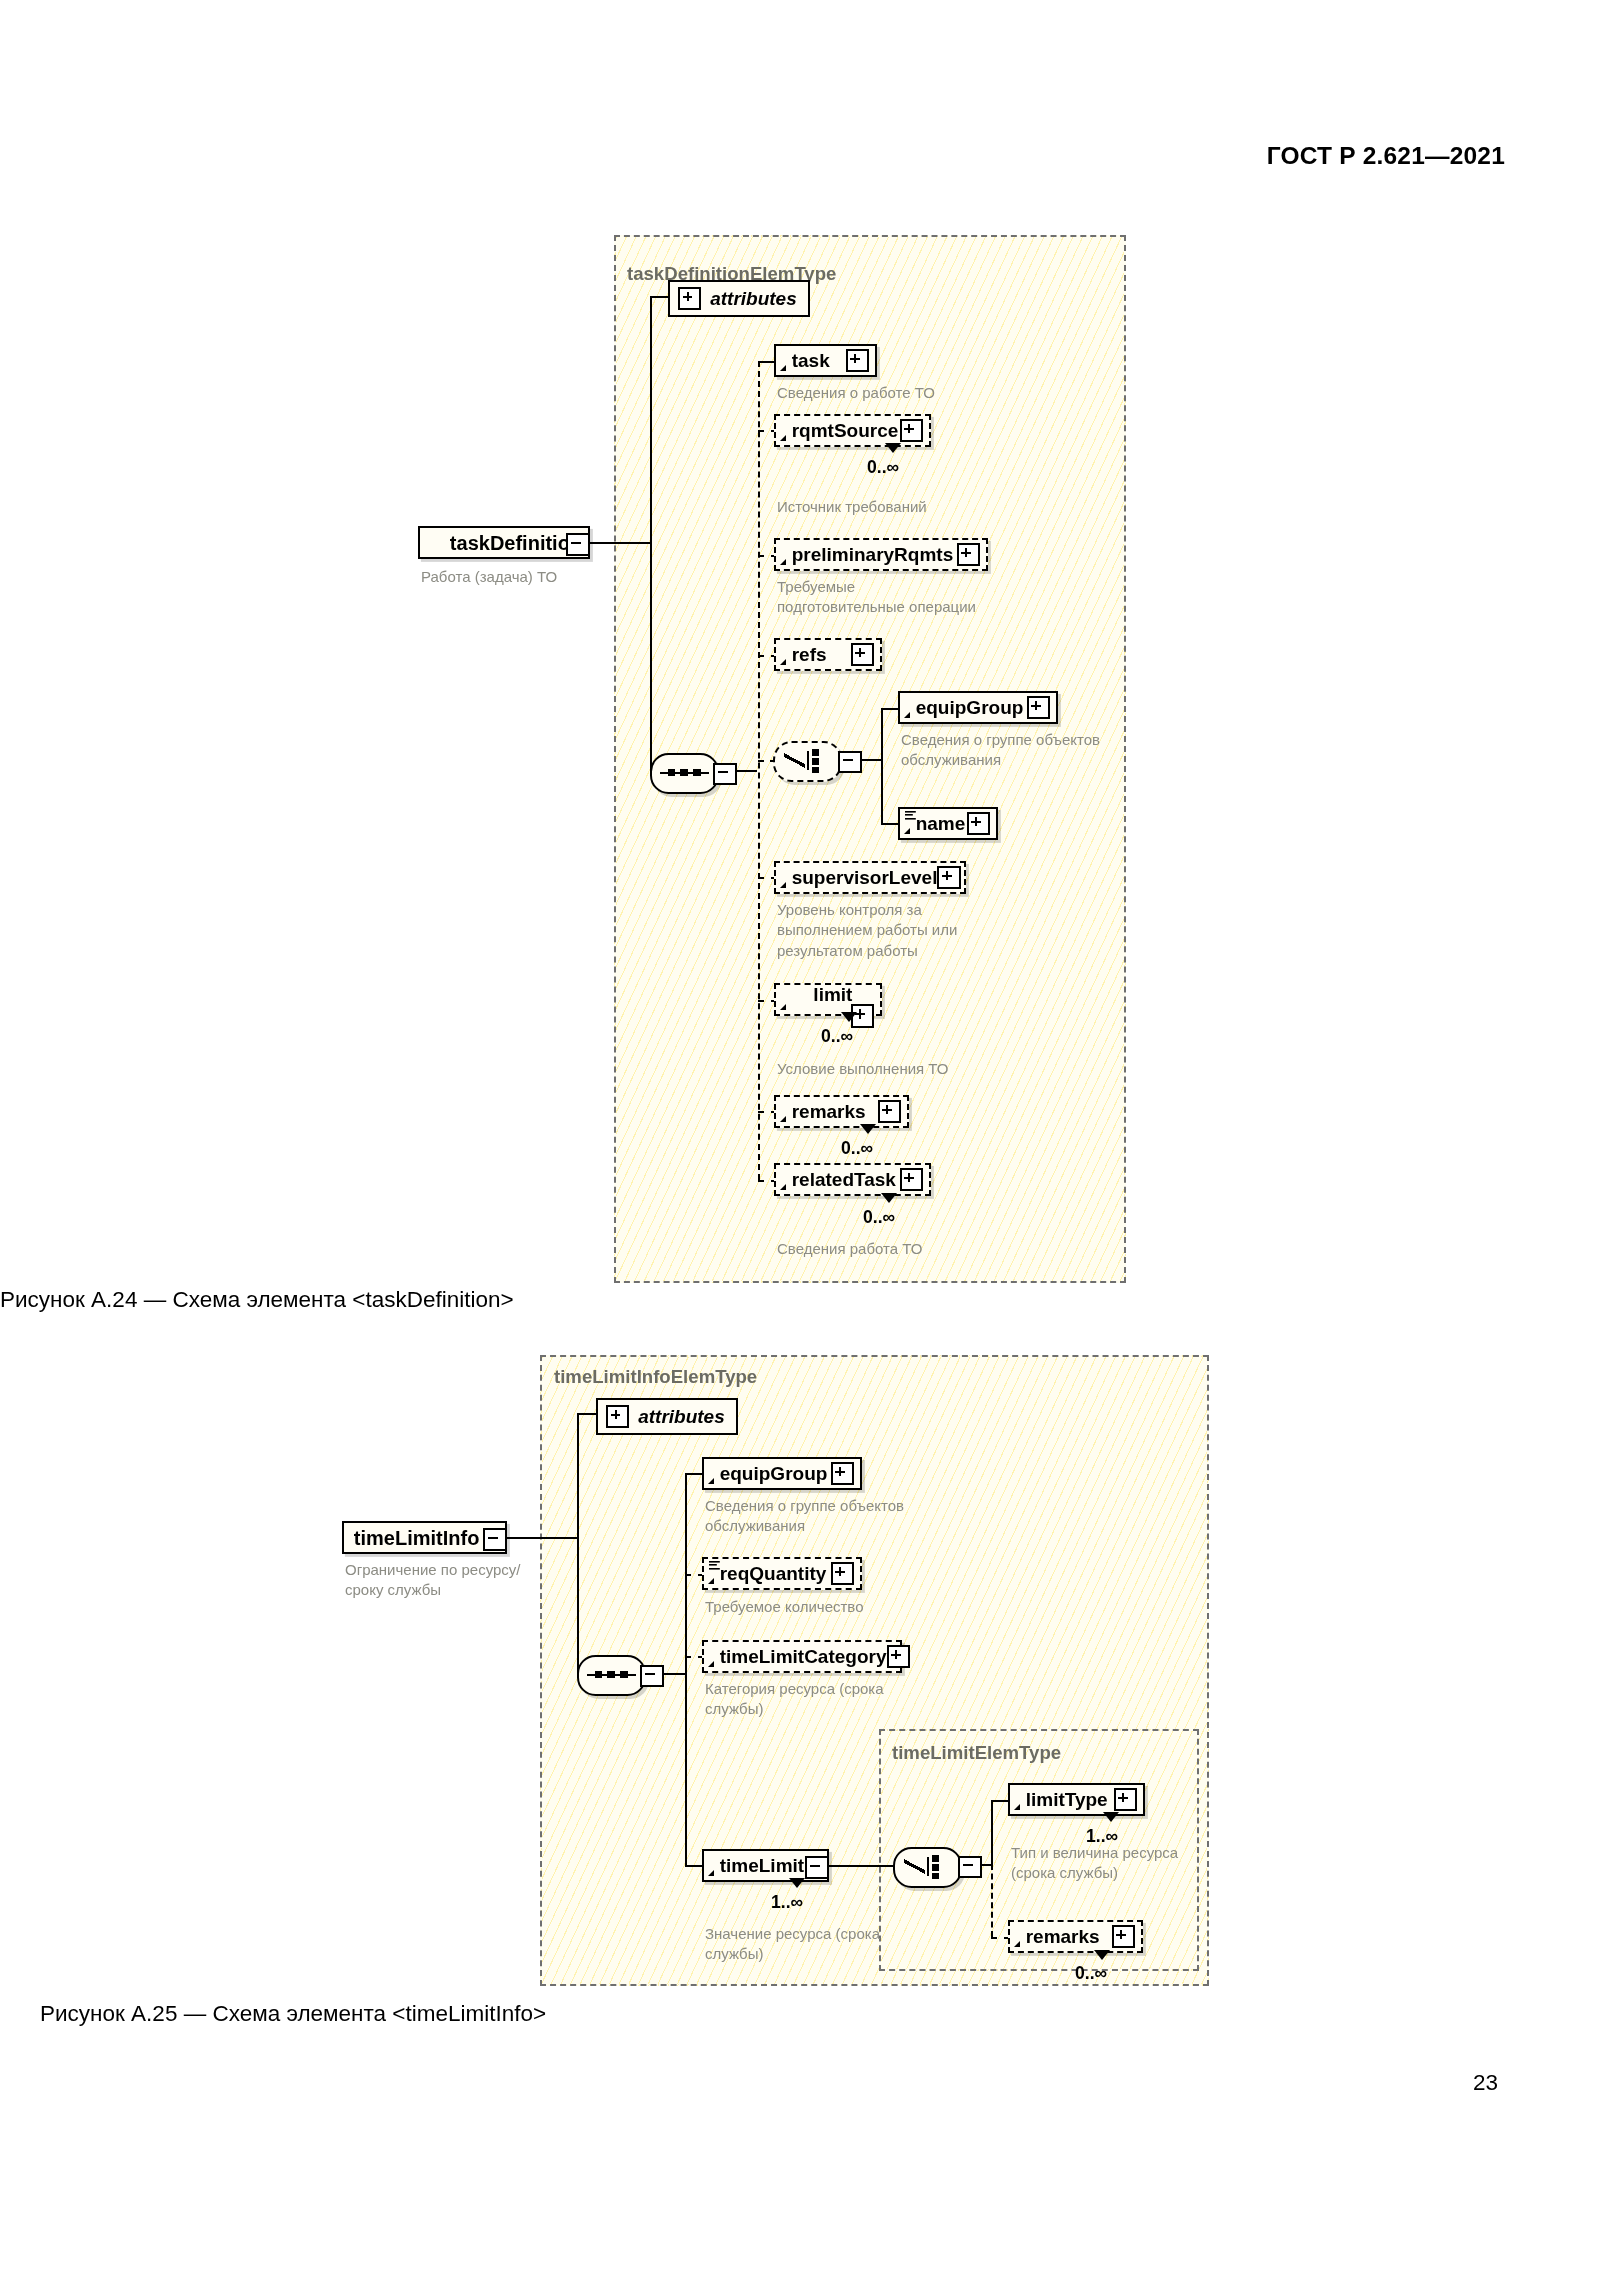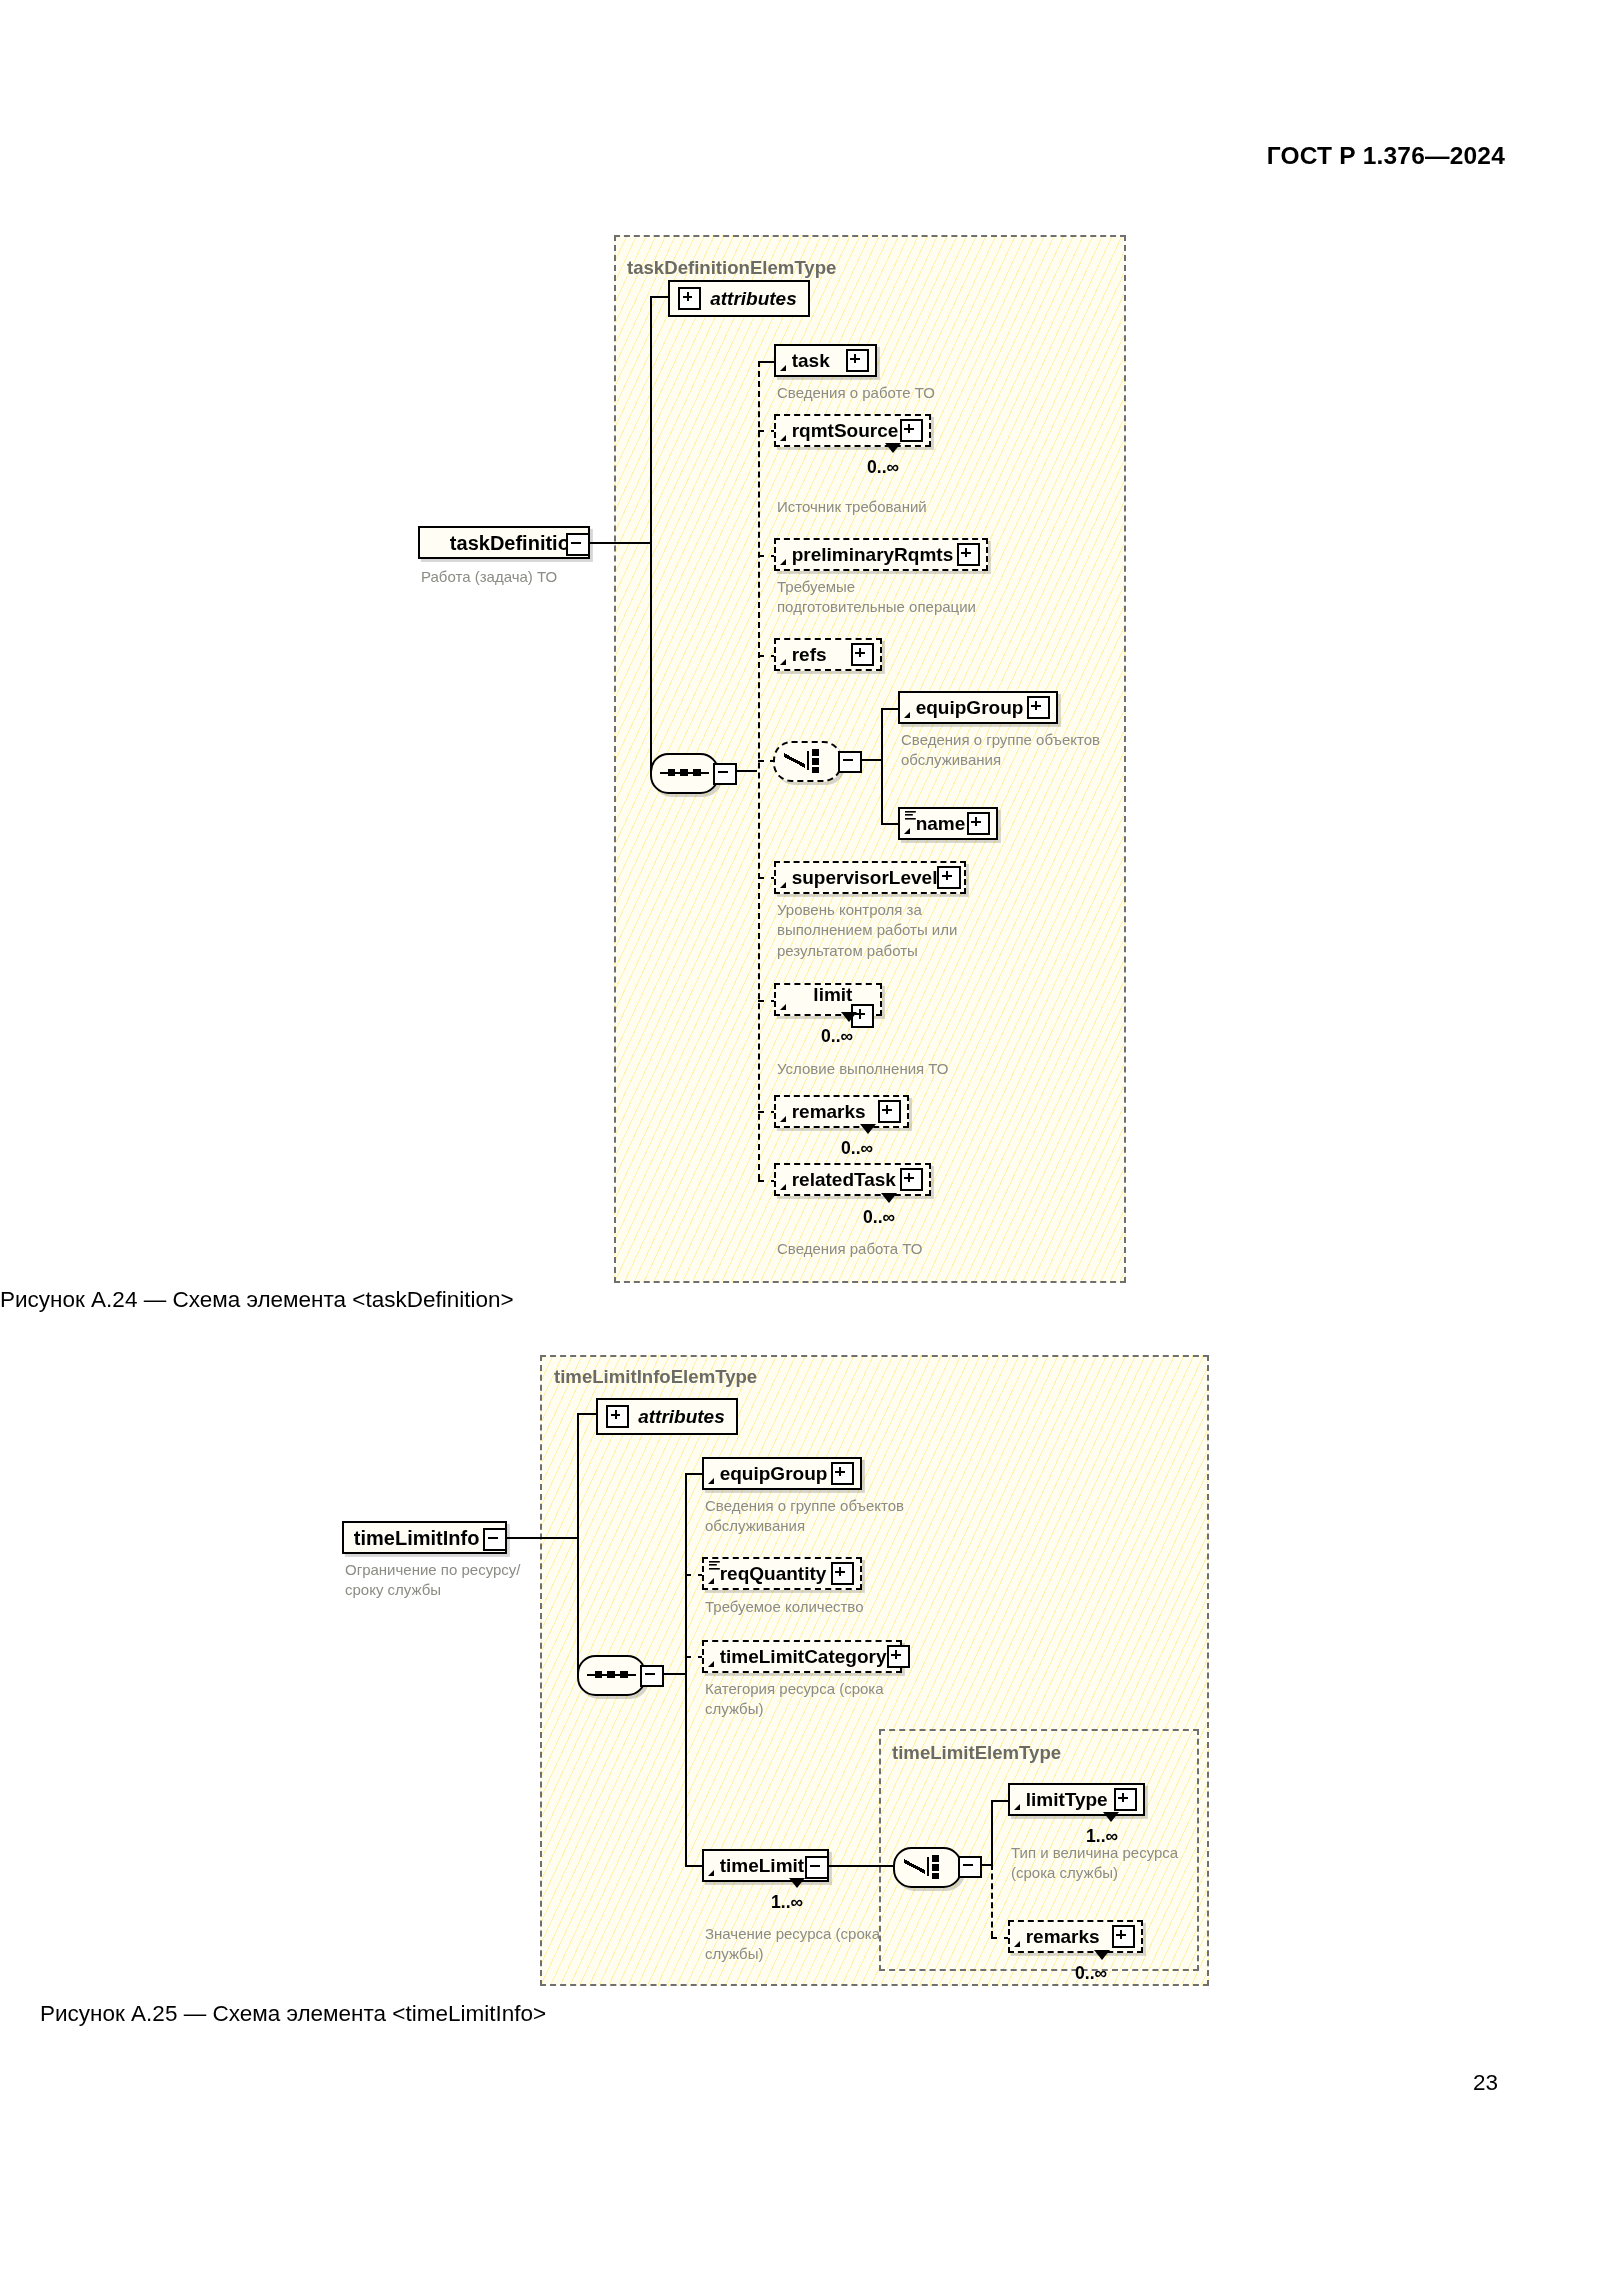--- a/index.html
+++ b/index.html
@@ -148,26 +148,26 @@
   .ln{position:absolute;background:#000;z-index:2;}
   .ln.h{height:2px;}
   .ln.v{width:2px;}
   .lnd{position:absolute;z-index:2;}
   .lnd.h{height:0;border-top:2px dashed #000;}
   .lnd.v{width:0;border-left:2px dashed #000;}
 </style>
 </head>
 <body>
 
-<div id="std-header">ГОСТ Р 1.376—2024</div>
+<div id="std-header">ГОСТ Р 2.621—2021</div>
 
 <div class="diagram">
 
   <div class="typebox" style="left:614px;top:235px;width:508px;height:1044px;"></div>
-  <div class="typebox-label" style="left:627px;top:257px;">taskDefinitionElemType</div>
+  <div class="typebox-label" style="left:627px;top:263px;">taskDefinitionElemType</div>
 
   <div class="node solid noarrow" style="left:418px;top:526px;width:172px;padding-left:9.8px;justify-content:flex-end;">
     <span class="nm big">taskDefinition</span>
     <span class="ctl edge" style="position:absolute;right:-2px;top:4.9px;"></span>
   </div>
   <div class="ann" style="left:421px;top:567px;width:225px;">Работа (задача) ТО</div>
 
   <div class="ln h" style="left:589px;top:542px;width:61px;"></div>
   <div class="ln v" style="left:650px;top:296px;height:475px;"></div>
 

